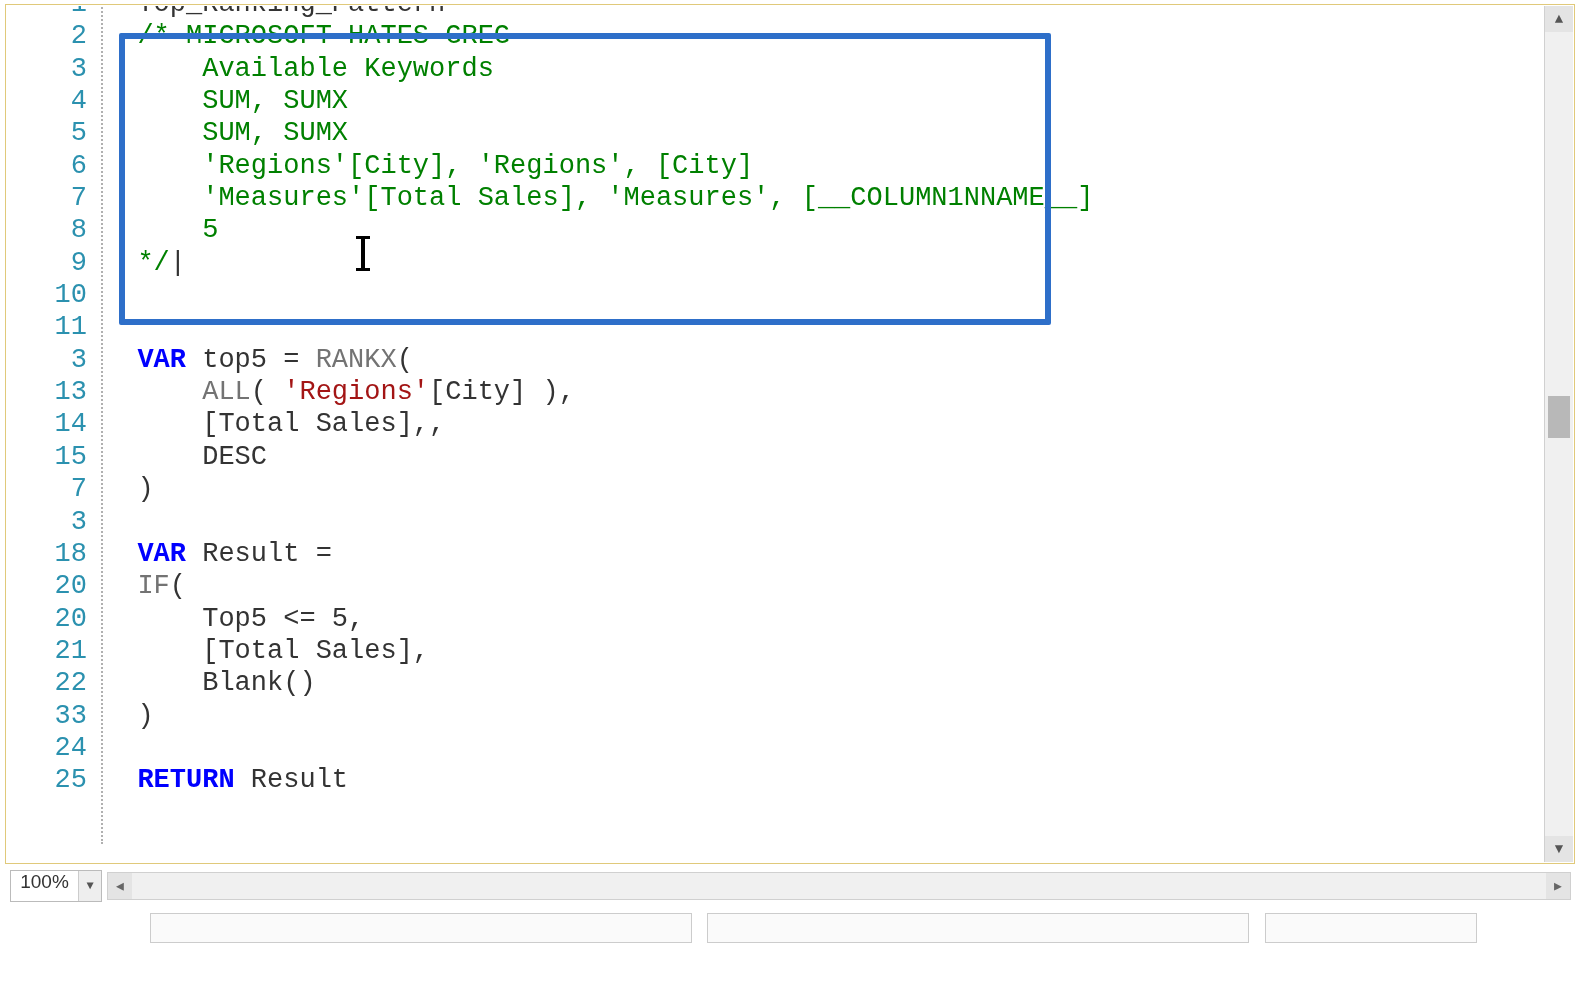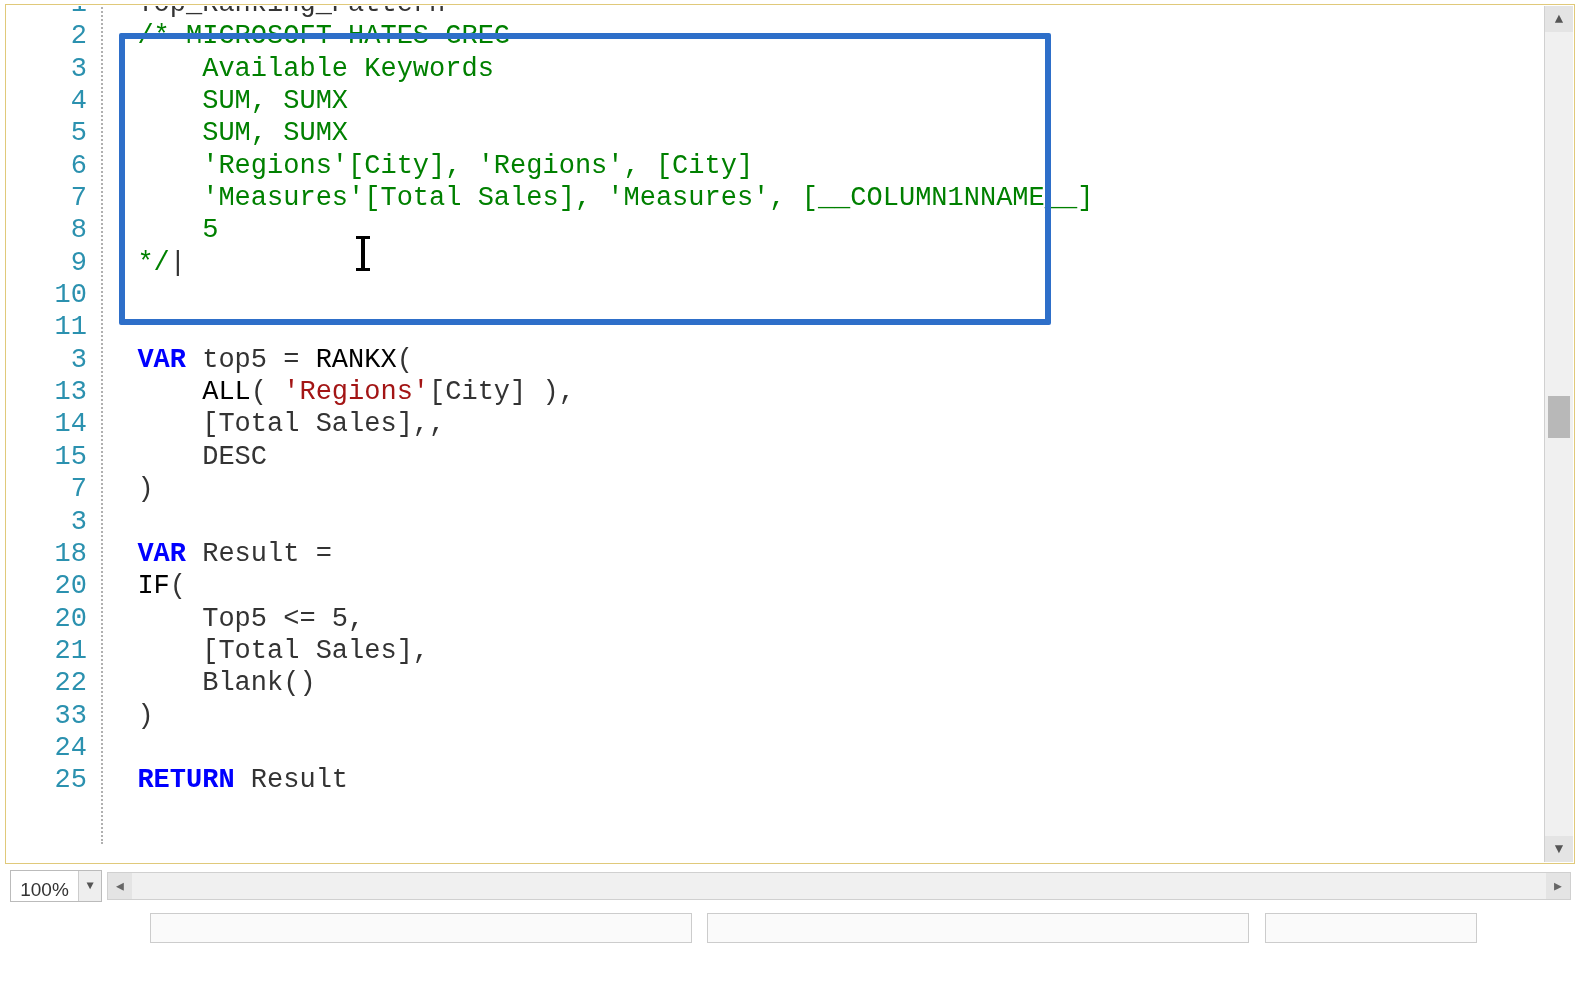--- a/index.html
+++ b/index.html
@@ -4,34 +4,34 @@
 <style>
   html,body{margin:0;padding:0;width:1584px;height:990px;background:#fff;font-family:"Consolas","Courier New",monospace;overflow:hidden;}
   .frame{position:absolute;left:5px;top:4px;width:1570px;height:860px;border:1px solid #e0c97a;background:#fff;box-sizing:border-box;}
   .editor-wrap{position:absolute;left:1px;top:1px;right:30px;bottom:1px;overflow:hidden;}
   .gutter{position:absolute;left:0;top:-18px;width:94px;height:100%;background:#fff;border-right:2px dotted #b0b0b0;text-align:right;color:#2b91af;font-size:27px;line-height:32.35px;padding-top:0;}
   .gutter .ln{padding-right:14px;display:block;height:32.35px;}
   .code-area{position:absolute;left:98px;top:-18px;right:0;color:#333;font-size:27px;line-height:32.35px;white-space:pre;}
   .row{height:32.35px;}
   .c-comment{color:#008000;}
   .c-kw{color:#0000ff;font-weight:bold;}
-  .c-func{color:#000000;margin-top:40px;}
+  .c-func{color:#737373;margin-top:40px;}
   .c-str{color:#a31515;}
   .highlight-box{position:absolute;left:113px;top:28px;width:920px;height:280px;border:6px solid #2e6fc9;border-radius:2px;pointer-events:none;z-index:50;}
   .text-cursor{position:absolute;left:355px;top:232px;width:4px;height:33px;background:#000;z-index:60;}
   .text-cursor::before,.text-cursor::after{content:"";position:absolute;left:-5px;width:14px;height:3px;background:#000;}
   .text-cursor::before{top:-1px;}
   .text-cursor::after{bottom:-1px;}
   .vscroll{position:absolute;right:1px;top:1px;width:28px;bottom:1px;background:#f0f0f0;border-left:1px solid #d0d0d0;}
   .vscroll .arrow{width:100%;height:26px;background:#e4e4e4;display:flex;align-items:center;justify-content:center;color:#555;font-size:14px;}
   .vscroll .arrow.up{position:absolute;top:0;}
   .vscroll .arrow.down{position:absolute;bottom:0;}
   .vscroll .thumb{position:absolute;left:3px;right:3px;top:390px;height:42px;background:#b8b8b8;border-radius:0;}
   .bottom-bar{position:absolute;left:5px;top:870px;width:1570px;height:32px;}
-  .zoom-box{position:absolute;left:5px;top:0;width:90px;height:30px;border:1px solid #bbb;background:#fff;display:flex;align-items:flex-end;}
+  .zoom-box{position:absolute;left:5px;top:0;width:90px;height:30px;border:1px solid #bbb;background:#fff;display:flex;align-items:flex-start;}
   .zoom-box .val{flex:1;text-align:center;font-size:19px;font-family:"Segoe UI",Arial,sans-serif;color:#333;}
   .zoom-box .dd{width:22px;height:100%;border-left:1px solid #ccc;display:flex;align-items:center;justify-content:center;color:#555;font-size:12px;background:#eee;}
   .hscroll{position:absolute;left:102px;top:2px;right:4px;height:26px;background:#f0f0f0;border:1px solid #d0d0d0;}
   .hscroll .arrow-l,.hscroll .arrow-r{position:absolute;top:0;width:24px;height:100%;background:#e4e4e4;display:flex;align-items:center;justify-content:center;color:#666;font-size:13px;}
   .hscroll .arrow-l{left:0;}
   .hscroll .arrow-r{right:0;}
   .hscroll .track{position:absolute;left:25px;right:25px;top:0;bottom:0;}
   .lower-boxes{position:absolute;left:150px;top:913px;width:1330px;height:40px;}
   .lower-boxes .bx{position:absolute;top:0;height:28px;border:1px solid #ccc;background:#fafafa;}
   .lower-boxes .b1{left:0;width:540px;}

